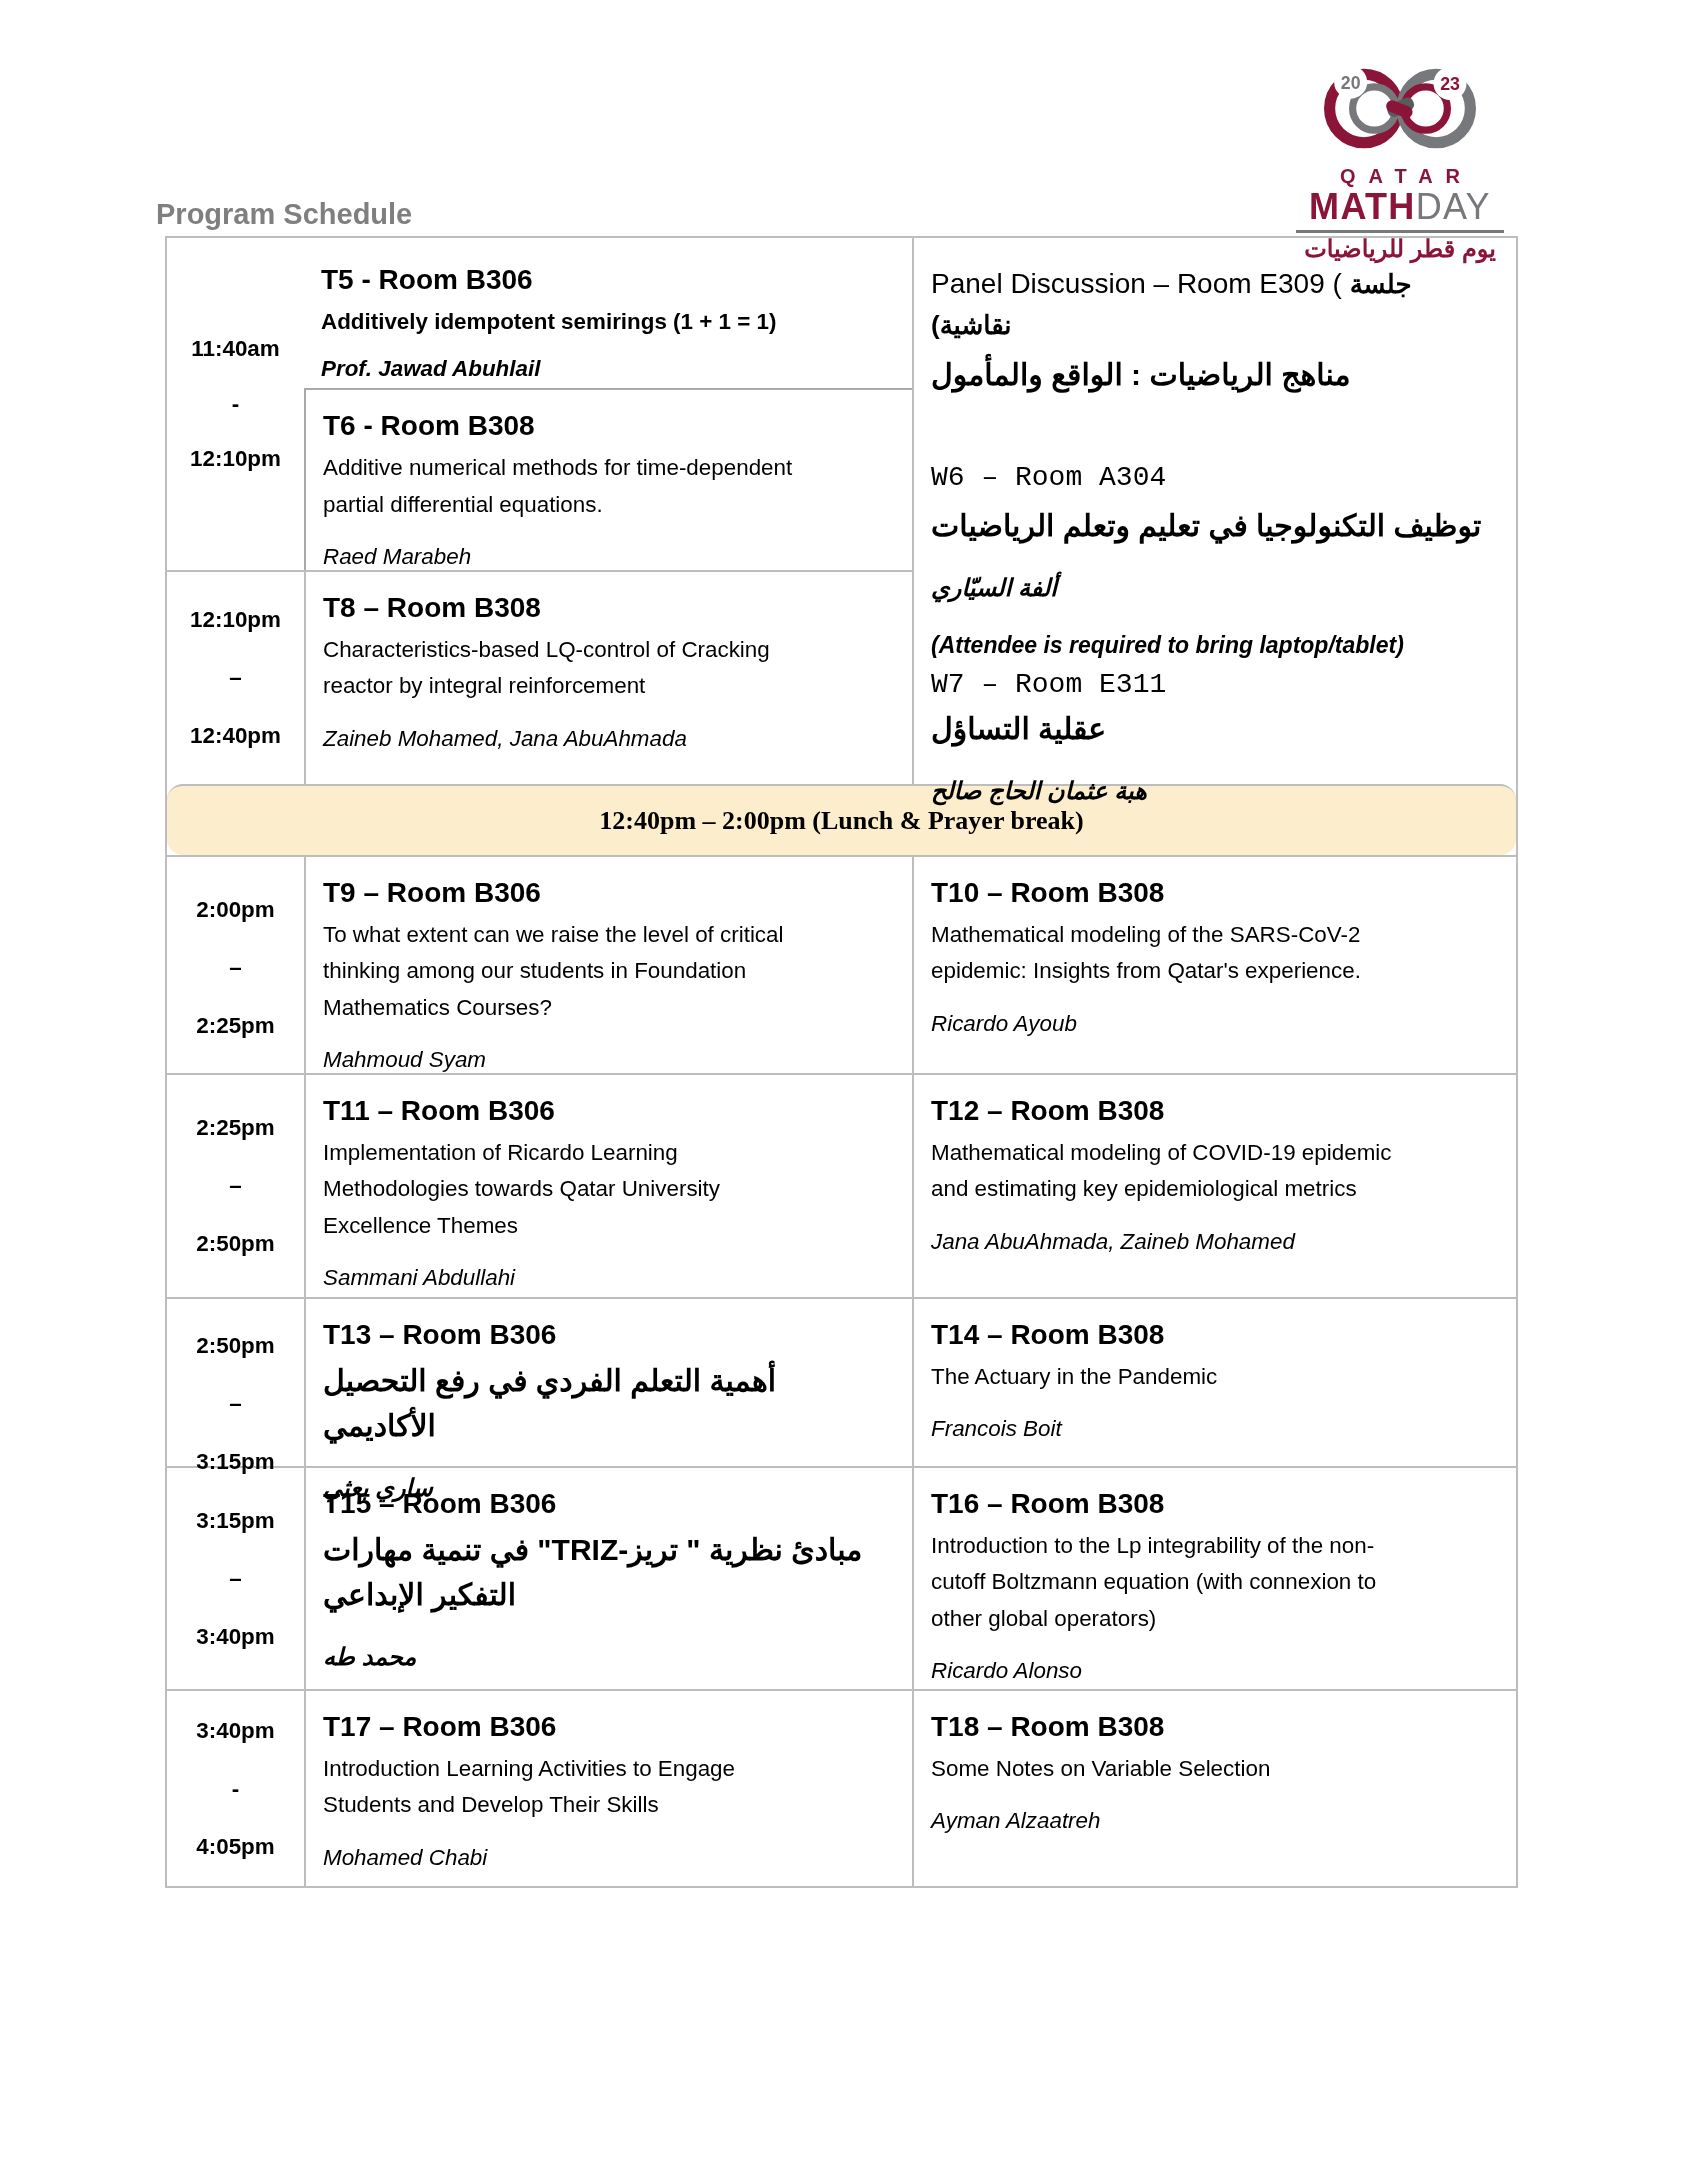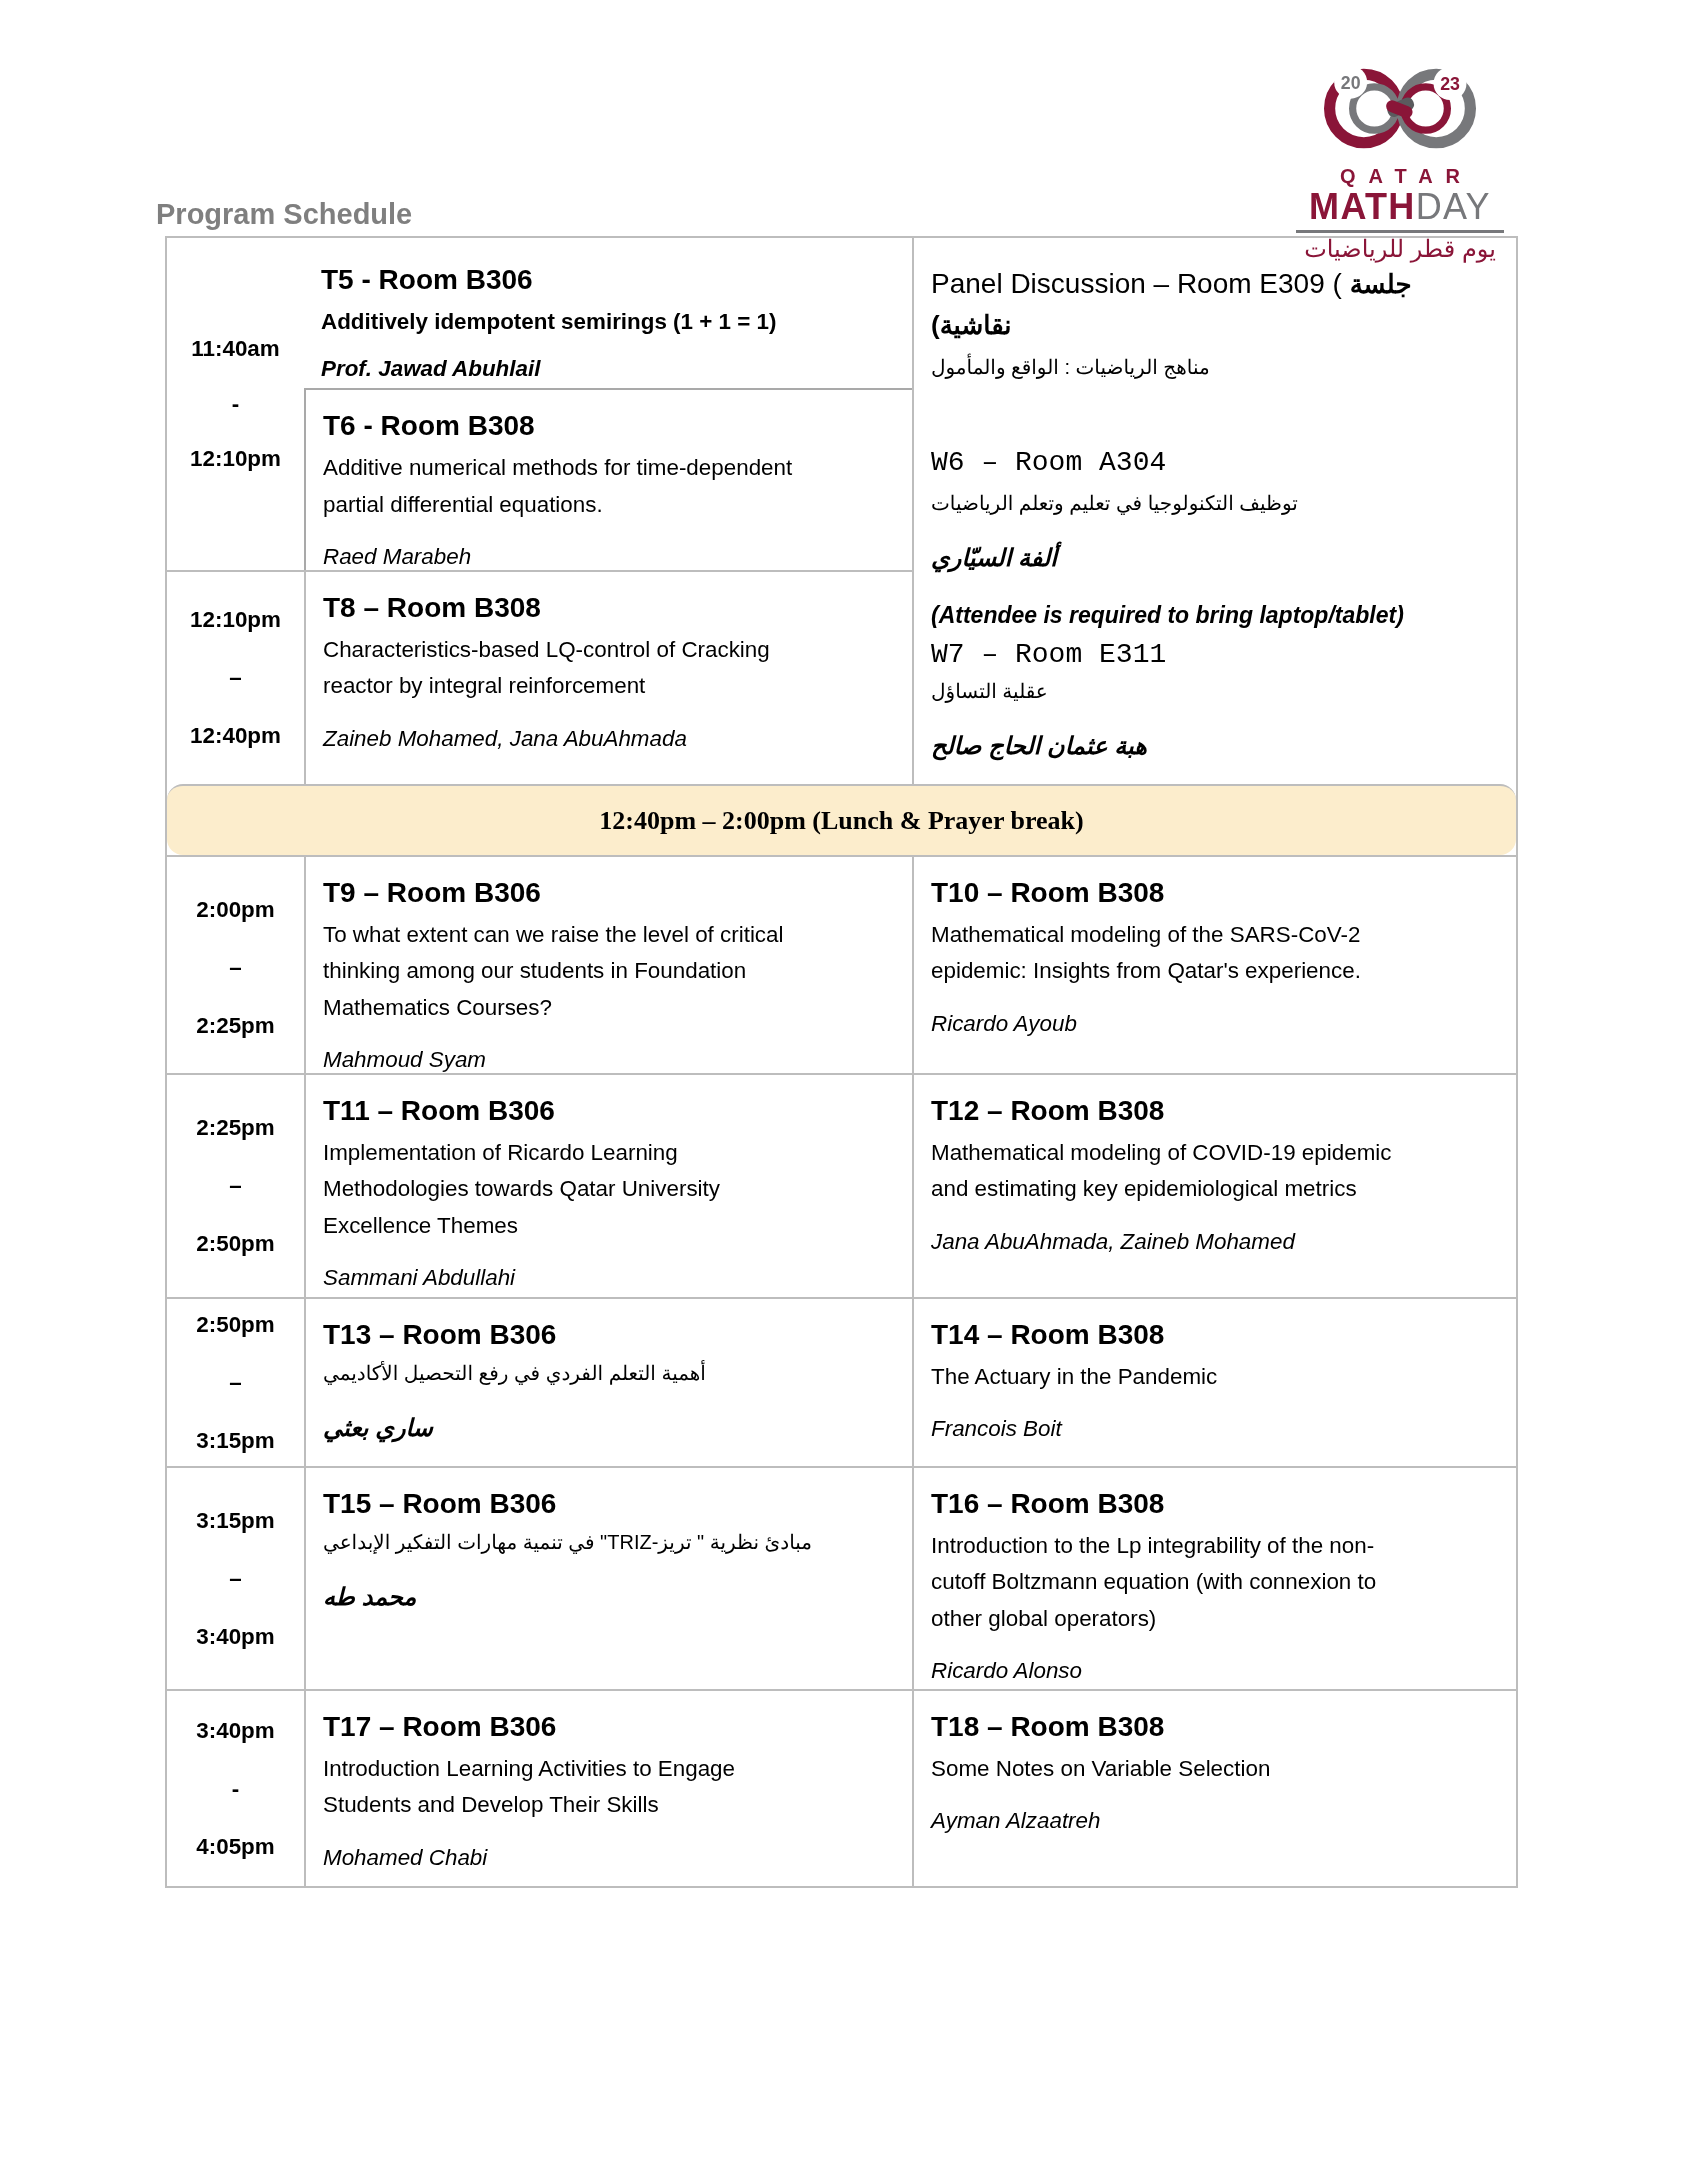--- a/index.html
+++ b/index.html
@@ -8,21 +8,21 @@
     font-family:"Liberation Sans",sans-serif;color:#000;
   }
   
   .logo{position:absolute;left:1291px;top:53px;width:218px;text-align:center;}
   .logo svg{display:block;margin:0 auto;}
   .logo-qatar{font-size:20px;font-weight:bold;color:#8A1538;letter-spacing:13px;margin-top:1.3px;text-indent:13px;}
   .logo-mathday{font-size:36px;line-height:1.05;letter-spacing:1.3px;}
   .logo-mathday .m{font-weight:bold;color:#8A1538;}
   .logo-mathday .d{font-weight:400;color:#77787B;}
   .logo-rule{height:2.6px;background:#77787B;margin:4px 5.3px 2.6px 5.3px;}
-  .logo-ar{font-size:24px;font-weight:normal;color:#8A1538;direction:rtl;}
+  .logo-ar{font-size:24px;font-weight:bold;color:#8A1538;direction:rtl;}
   
   .heading{position:absolute;left:156px;top:198px;font-size:29px;font-weight:bold;color:#7F7F7F;}
   
   .sched{position:absolute;left:165px;top:236px;width:1353px;border:2px solid #BDBDBD;box-sizing:border-box;}
   .grid12{display:grid;grid-template-columns:137px 608px 604px;grid-template-rows:332px 214px;}
   .row{display:grid;grid-template-columns:137px 608px 604px;border-top:2px solid #BDBDBD;box-sizing:border-box;}
   .timecell{display:flex;flex-direction:column;align-items:center;justify-content:center;gap:32px;
             font-weight:bold;font-size:22.4px;box-sizing:border-box;}
   .timecell.gap-a{gap:29px;}
   .cell{box-sizing:border-box;padding:20px 17px 6.6px 17px;}
@@ -31,21 +31,21 @@
   .leftcol1{display:flex;flex-direction:column;box-sizing:border-box;}
   .t5area{height:186px;box-sizing:border-box;padding:26px 17px 0 17px;}
   .t6box{flex:1;border-top:2px solid #A9A9A9;border-left:2px solid #A9A9A9;box-sizing:border-box;padding:20px 17px 0 17px;}
   .rightcell12{grid-column:3;grid-row:1 / 3;border-left:2px solid #BDBDBD;box-sizing:border-box;padding:24px 17px 0 17px;}
   .sh{font-weight:bold;font-size:28px;line-height:1.15;}
   .st{font-size:22.4px;line-height:1.62;margin-top:8px;white-space:pre-line;}
   .sp{font-size:22.4px;font-style:italic;margin-top:21px;}
   .sp.strong{font-weight:bold;}
   .wh{font-size:28px;font-weight:400;line-height:1.3;font-family:Liberation Mono, monospace;}
   .ar{direction:rtl;text-align:left;}
-  .art{font-weight:normal;font-size:20px;line-height:1.5;margin-top:6.6px;}
+  .art{font-weight:bold;font-size:30px;line-height:1.5;margin-top:6.6px;}
   .arsp{font-weight:bold;font-style:italic;font-size:24px;margin-top:26px;}
   .panel-line{font-size:28px;line-height:1.55;}
   .panel-ar{font-weight:bold;font-size:26px;}
   .note{font-weight:bold;font-style:italic;font-size:23px;margin-top:30px;}
   .mt-w6{margin-top:63px;}
   .mt-w7{margin-top:8px;}
   .lunch{height:71px;border-top:2px solid #BDBDBD;background:#FCEDCC;display:flex;align-items:center;justify-content:center;
          font-family:"Liberation Serif",serif;font-weight:bold;font-size:26px;box-sizing:border-box;border-radius:16px;}
   .h-r3{height:218px;} .h-r4{height:224px;} .h-r5{height:169px;} .h-r6{height:223px;} .h-r7{height:197px;}
 </style>

